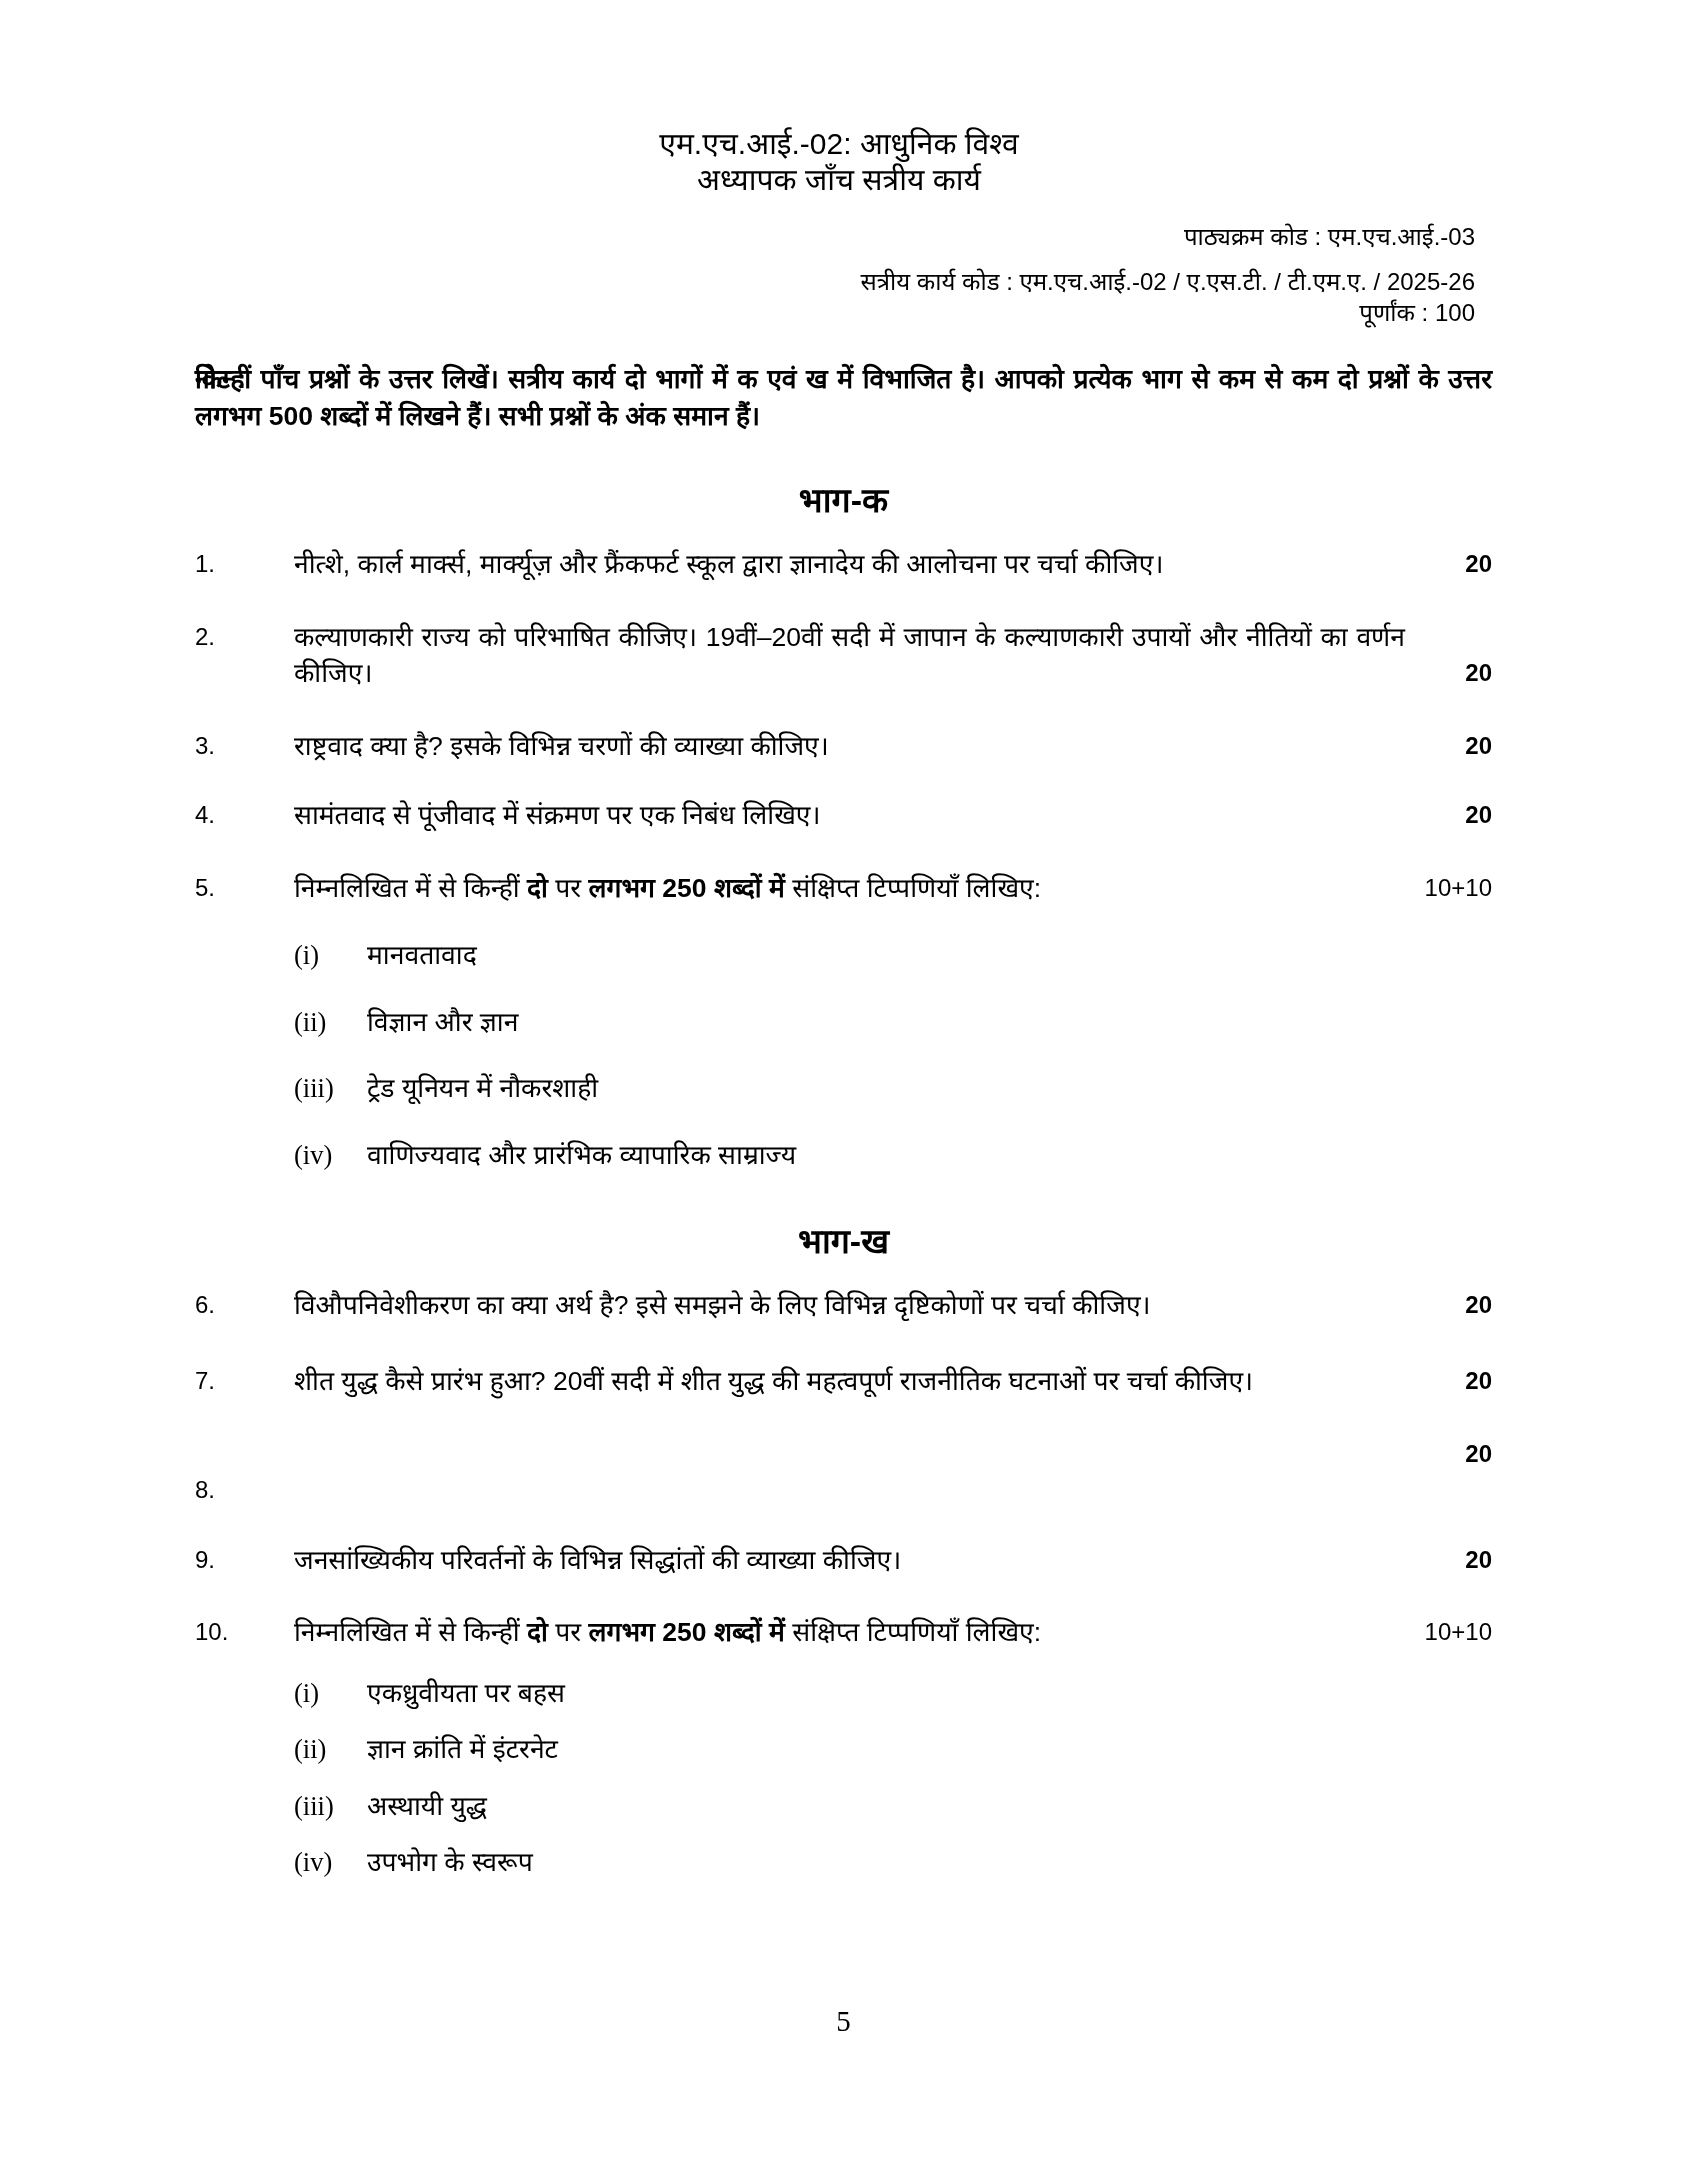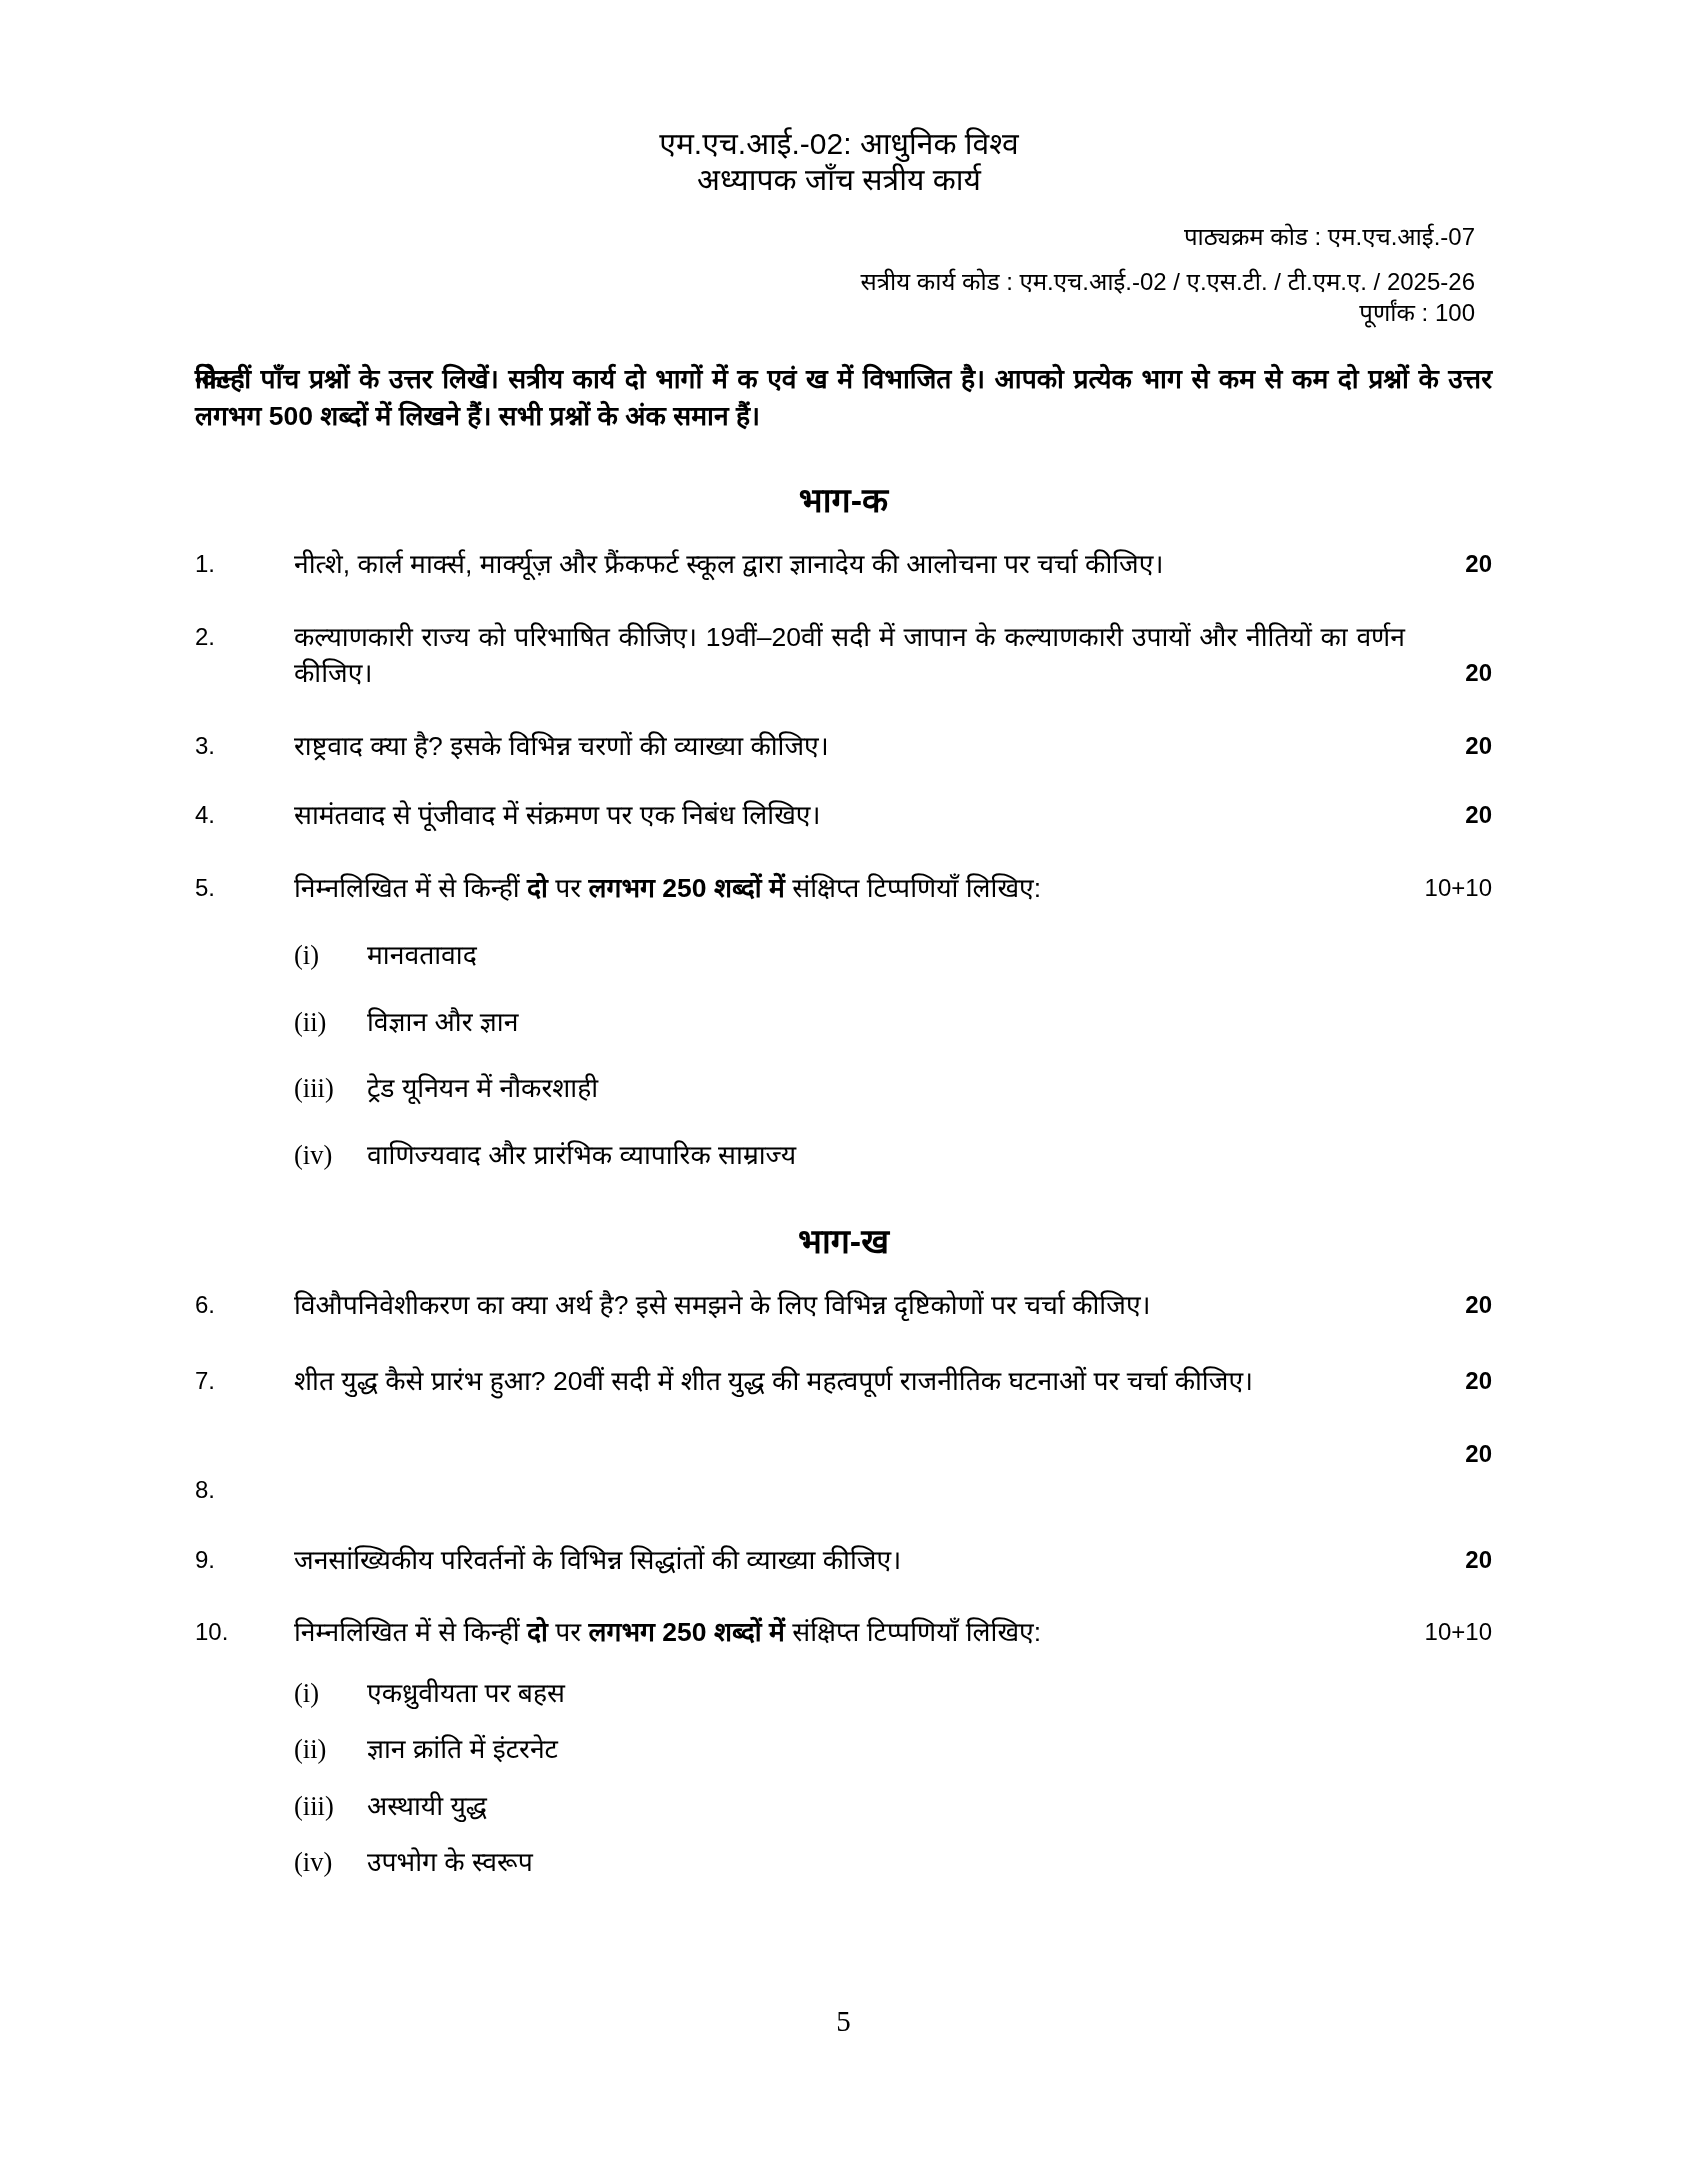--- a/index.html
+++ b/index.html
@@ -57,21 +57,21 @@
 <body>
 
 <div class="page">
 
   <div class="title-block">
     <span class="title-line">एम.एच.आई.-02: आधुनिक विश्व</span>
     <span class="title-line">अध्यापक जाँच सत्रीय कार्य</span>
   </div>
 
   <div class="meta">
-    <span class="meta-row">पाठ्यक्रम कोड : एम.एच.आई.-07</span>
+    <span class="meta-row">पाठ्यक्रम कोड : एम.एच.आई.-03</span>
     <span class="meta-row" style="margin-top:8px;">सत्रीय कार्य कोड : एम.एच.आई.-02 / ए.एस.टी. / टी.एम.ए. / 2025-26</span>
     <span class="meta-row" style="line-height:26.5px;text-align:right;">पूर्णांक : 100</span>
   </div>
 
   <div class="note">
     <span class="note-label">नोट :</span>
     <span class="note-text">किन्हीं पाँच प्रश्नों के उत्तर लिखें। सत्रीय कार्य दो भागों में क एवं ख में विभाजित है। आपको प्रत्येक भाग से कम से कम दो प्रश्नों के उत्तर लगभग 500 शब्दों में लिखने हैं। सभी प्रश्नों के अंक समान हैं।</span>
   </div>
 
   <div class="section-head" style="top:476px;">भाग-क</div>

